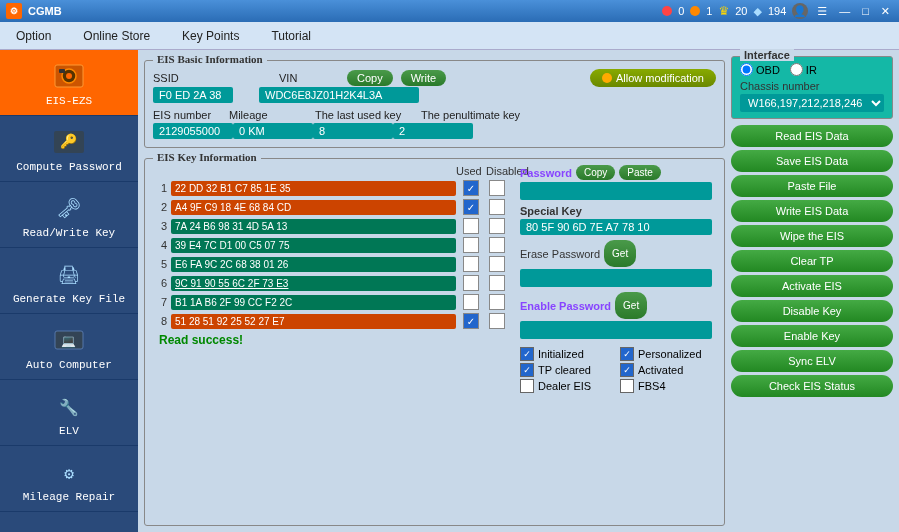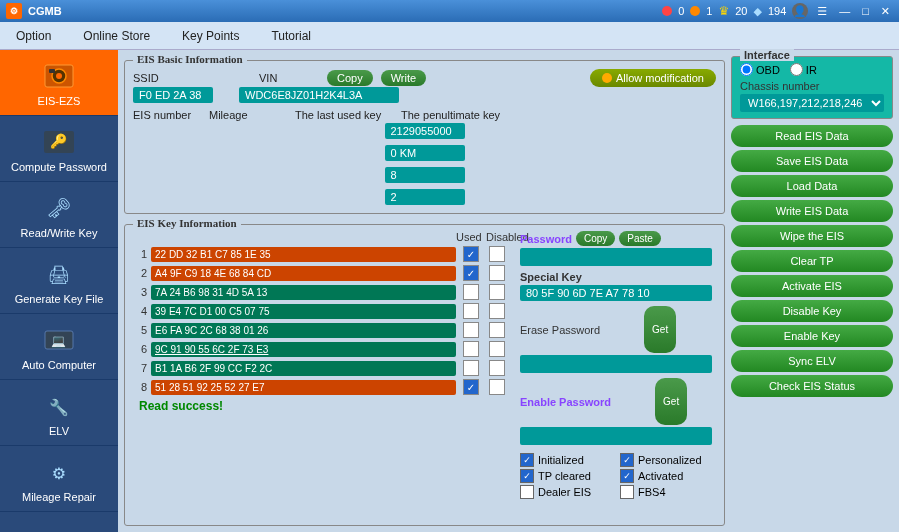--- a/index.html
+++ b/index.html
@@ -14,21 +14,21 @@
     .tb-btn { color: white; font-size: 11px; cursor: pointer; padding: 0 3px; }
 
     
     .menu-bar { background: #d4e4f5; height: 28px; display: flex; align-items: center; padding: 0 10px; gap: 20px; border-bottom: 1px solid #aac; }
     .menu-item { font-size: 12px; color: #222; cursor: pointer; padding: 4px 6px; }
 
     
     .main { display: flex; height: calc(532px - 50px); }
 
     
-    .sidebar { width: 118px; background: #2a4a7a; display: flex; flex-direction: column; align-items: center; }
+    .sidebar { width: 138px; background: #2a4a7a; display: flex; flex-direction: column; align-items: center; font-family: Liberation Mono, monospace; }
     .sidebar-item { width: 100%; display: flex; flex-direction: column; align-items: center; padding: 8px 4px; cursor: pointer; border-bottom: 1px solid #1a3a6a; color: white; font-size: 11px; text-align: center; }
     .sidebar-item.active { background: #ff6600; }
     .sidebar-icon { width: 40px; height: 35px; display: flex; align-items: center; justify-content: center; margin-bottom: 2px; }
     .sidebar-icon svg { width: 36px; height: 30px; }
 
     
     .content { flex: 1; background: #c8d8e8; padding: 6px; display: flex; gap: 6px; }
 
     
     .eis-panels { flex: 1; display: flex; flex-direction: column; gap: 6px; }
@@ -44,21 +44,21 @@
     .key-hex { background: #cc4400; color: white; padding: 2px 4px; border-radius: 2px; font-size: 10px; flex: 1; min-width: 0; }
     .checkbox-cell { width: 22px; display: flex; justify-content: center; }
     .cb { width: 16px; height: 16px; border: 1px solid #888; background: white; display: flex; align-items: center; justify-content: center; cursor: pointer; }
     .cb.checked { background: #2266cc; }
     .cb.checked::after { content: '✓'; color: white; font-size: 10px; }
 
     
     .key-right { width: 200px; padding: 0 4px; }
     .key-right-value { background: #009999; color: white; padding: 2px 6px; border-radius: 2px; font-size: 11px; width: 100%; margin-bottom: 2px; }
     .btn-copy-paste { background: linear-gradient(to bottom, #4a9a4a, #2a7a2a); color: white; border: none; border-radius: 10px; padding: 2px 8px; font-size: 10px; cursor: pointer; }
-    .btn-get { background: linear-gradient(to bottom, #4a9a4a, #2a7a2a); color: white; border: none; border-radius: 10px; padding: 18px 8px; font-size: 10px; cursor: pointer; margin-left: 40px; }
+    .btn-get { background: linear-gradient(to bottom, #4a9a4a, #2a7a2a); color: white; border: none; border-radius: 10px; padding: 8px 8px; font-size: 10px; cursor: pointer; }
 
     
     .status-grid { display: grid; grid-template-columns: 1fr 1fr; gap: 2px 8px; margin-top: 6px; }
     .status-item { display: flex; align-items: center; gap: 4px; font-size: 11px; }
     .cb-green { width: 14px; height: 14px; border: 1px solid #666; background: #2266cc; display: flex; align-items: center; justify-content: center; }
     .cb-green::after { content: '✓'; color: white; font-size: 9px; }
     .cb-empty { width: 14px; height: 14px; border: 1px solid #666; background: white; }
     .interface-box { border: 1px solid #888; border-radius: 3px; padding: 6px 8px; position: relative; margin-bottom: 6px; background: #14b8a6; }
     .interface-title { position: absolute; top: -8px; left: 8px; background: #c8d8e8; padding: 0 4px; font-size: 11px; font-weight: bold; color: #333; }
     .radio-row { display: flex; align-items: center; gap: 10px; margin-bottom: 4px; }
@@ -195,21 +195,21 @@
           <span style="width:10px"></span>
           <span class="field-value" style="width:160px;">WDC6E8JZ01H2K4L3A</span>
         </div>
 
         <div style="display:flex;align-items:center;gap:6px;margin-bottom:2px;">
           <span style="font-size:11px;color:#222;min-width:70px;">EIS number</span>
           <span style="font-size:11px;color:#222;min-width:80px;">Mileage</span>
           <span style="font-size:11px;color:#222;min-width:100px;">The last used key</span>
           <span style="font-size:11px;color:#222;">The penultimate key</span>
         </div>
-        <div style="display:flex;align-items:center;gap:6px;flex-direction:column;">
+        <div style="display:flex;align-items:center;gap:0;">
           <span class="field-value" style="width:80px;">2129055000</span>
           <span class="field-value" style="width:80px;">0  KM</span>
           <span class="field-value" style="width:60px;">8</span>
           <span class="field-value" style="width:60px;">2</span>
         </div>
       </div>
 
       <div class="panel-border" style="flex:1;padding:6px 8px;">
         <span class="panel-border-title">EIS Key Information</span>
         <div style="display:flex;gap:8px;height:100%;">
@@ -380,21 +380,21 @@
         </div>
         <div class="chassis-label">Chassis number</div>
         <select class="chassis-select">
           <option>W166,197,212,218,246</option>
         </select>
       </div>
 
       <div style="display:flex;flex-direction:column;gap:3px;">
         <button class="big-btn">Read EIS Data</button>
         <button class="big-btn">Save EIS Data</button>
-        <button class="big-btn">Load Data</button>
+        <button class="big-btn">Paste File</button>
         <button class="big-btn">Write EIS Data</button>
         <button class="big-btn">Wipe the EIS</button>
         <button class="big-btn">Clear TP</button>
         <button class="big-btn">Activate EIS</button>
         <button class="big-btn">Disable Key</button>
         <button class="big-btn">Enable Key</button>
         <button class="big-btn">Sync ELV</button>
         <button class="big-btn">Check EIS Status</button>
       </div>
     </div>

